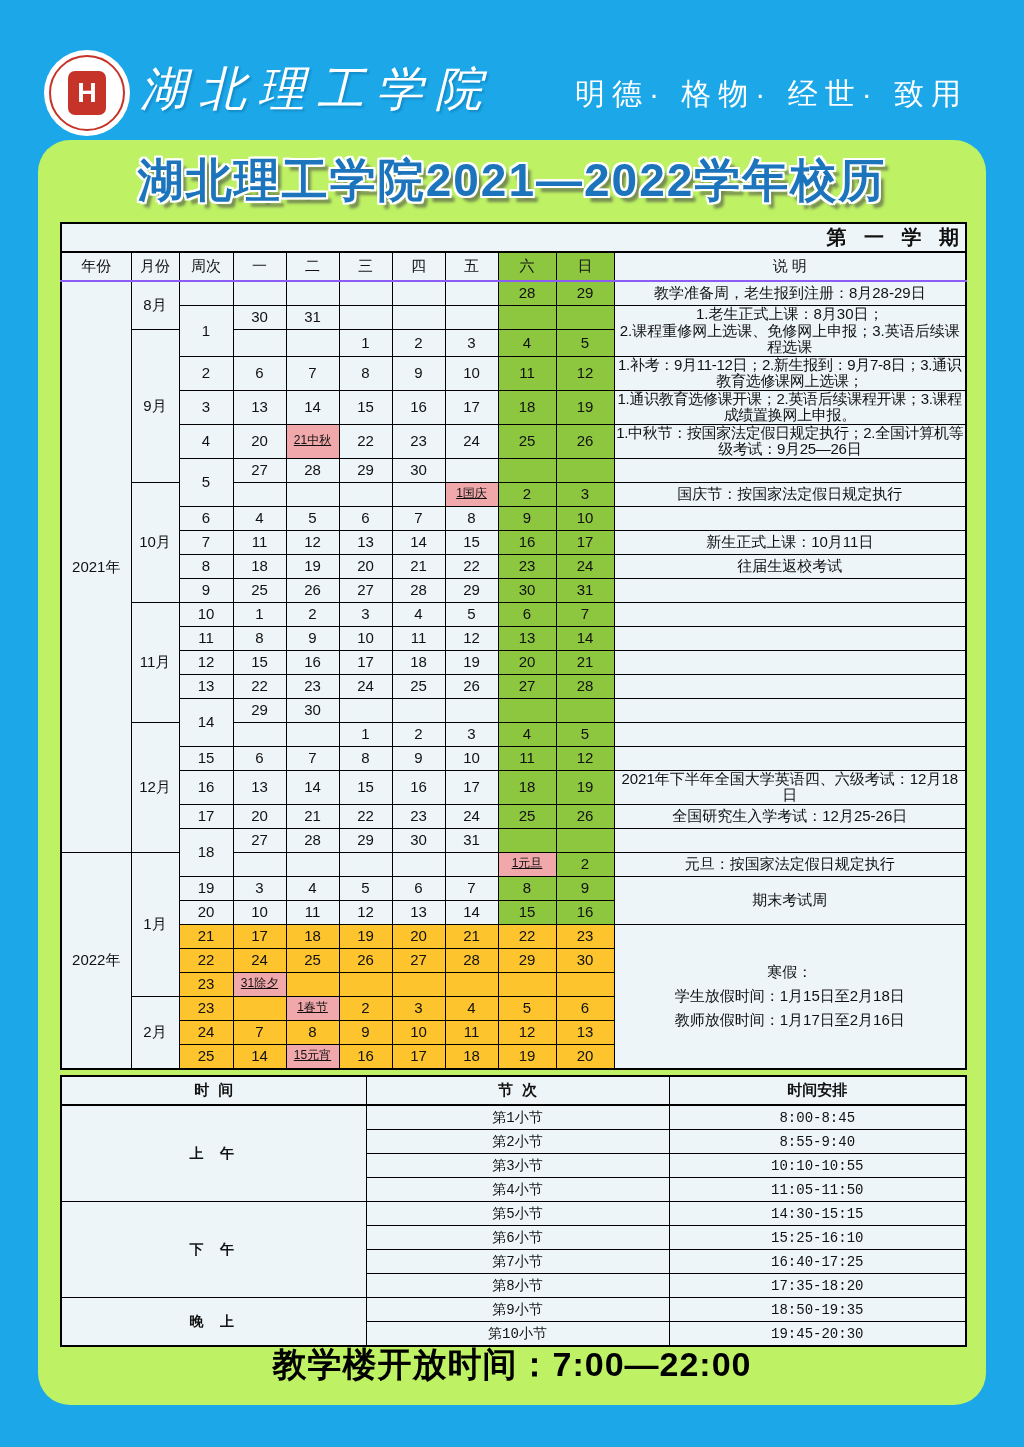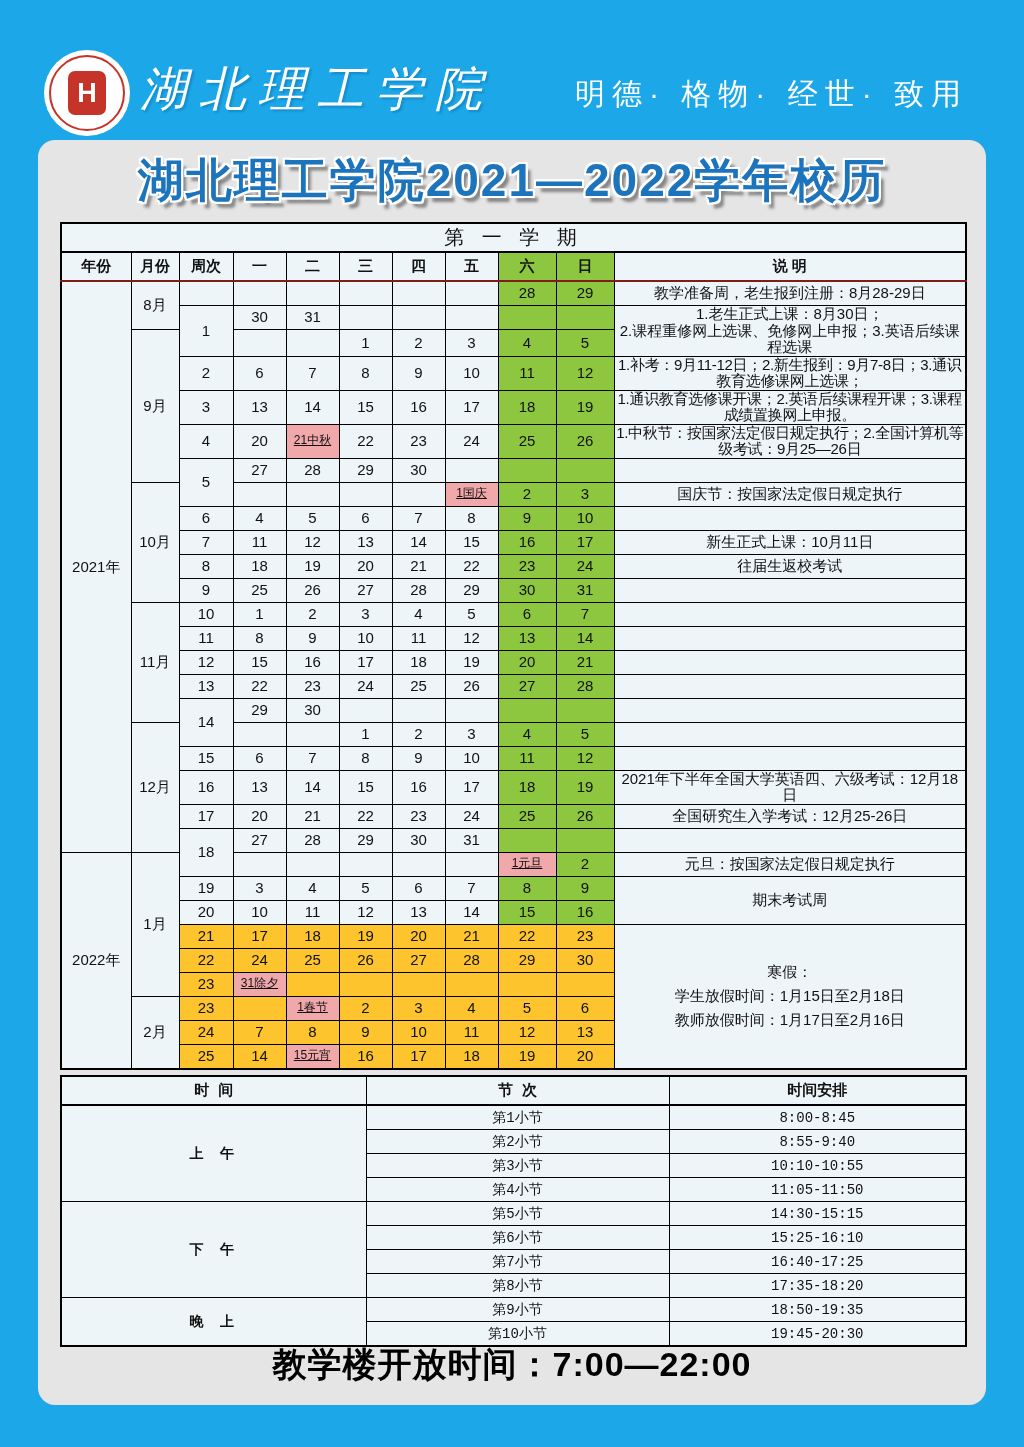--- a/index.html
+++ b/index.html
@@ -7,30 +7,30 @@
 
   
   .top-bar{position:absolute;left:0;top:0;width:1024px;height:140px;}
   .logo{position:absolute;left:44px;top:50px;width:86px;height:86px;background:#fff;border-radius:50%;}
   .logo-ring{position:absolute;left:5px;top:5px;right:5px;bottom:5px;border:2px solid #C63328;border-radius:50%;}
   .logo-emblem{position:absolute;left:24px;top:21px;width:38px;height:44px;background:#C63328;border-radius:7px;display:flex;align-items:center;justify-content:center;color:#fff;font-size:27px;font-weight:bold;}
   .school-name{position:absolute;left:140px;top:58px;font-size:47px;font-weight:normal;font-style:italic;color:#fff;letter-spacing:12px;white-space:nowrap;text-shadow:2px 2px 2px rgba(0,60,110,.25);}
   .motto{position:absolute;right:56px;top:74px;font-size:30px;font-weight:normal;color:#fff;letter-spacing:7px;white-space:nowrap;}
 
   
-  .panel{position:absolute;left:38px;top:140px;width:948px;height:1265px;background:#e5e5e5;border-radius:17px;}
+  .panel{position:absolute;left:38px;top:140px;width:948px;height:1265px;background:#bef264;border-radius:32px;}
   .main-title{position:absolute;left:0;top:10px;width:100%;text-align:center;font-size:46px;font-weight:900;color:#1B74BC;letter-spacing:2px;white-space:nowrap;
     text-shadow:-2px -2px 0 #fff,2px -2px 0 #fff,-2px 2px 0 #fff,2px 2px 0 #fff,-2px 0 0 #fff,2px 0 0 #fff,0 -2px 0 #fff,0 2px 0 #fff,5px 6px 3px rgba(70,70,70,.6);}
 
   table{border-collapse:collapse;table-layout:fixed;}
   
   .calendar{position:absolute;left:22px;top:82px;width:905px;border:2px solid #000;}
   .calendar th,.calendar td{border:1px solid #000;padding:0;text-align:center;vertical-align:middle;background:#EDF5F8;overflow:hidden;}
-  .sem-row th{height:26px;font-size:20px;font-weight:normal;letter-spacing:6px;border-bottom:2px solid #000;}
-  .hd-row th{height:27px;font-size:15px;font-weight:bold;border-bottom:2px solid #7f1d1d;}
+  .sem-row th{height:26px;font-size:20px;font-weight:bold;letter-spacing:6px;border-bottom:2px solid #000;text-align:right;}
+  .hd-row th{height:27px;font-size:15px;font-weight:normal;border-bottom:2px solid #8b5cf6;}
   .calendar tbody td{height:23px;font-size:15px;line-height:1.1;}
   .bg-green{background:#8DC63F !important;}
   .bg-orange{background:#FDC42D !important;}
   .bg-pink{background:#F1A8AB !important;font-size:12px !important;text-decoration:underline;}
   .c-note{font-size:13px;}
   .m-sm{font-size:11.5px;letter-spacing:-0.3px;}
   .m-left{text-align:center;padding:1px 7px;line-height:1.55;}
   .c-note.multi{line-height:1.6;}
 
   

